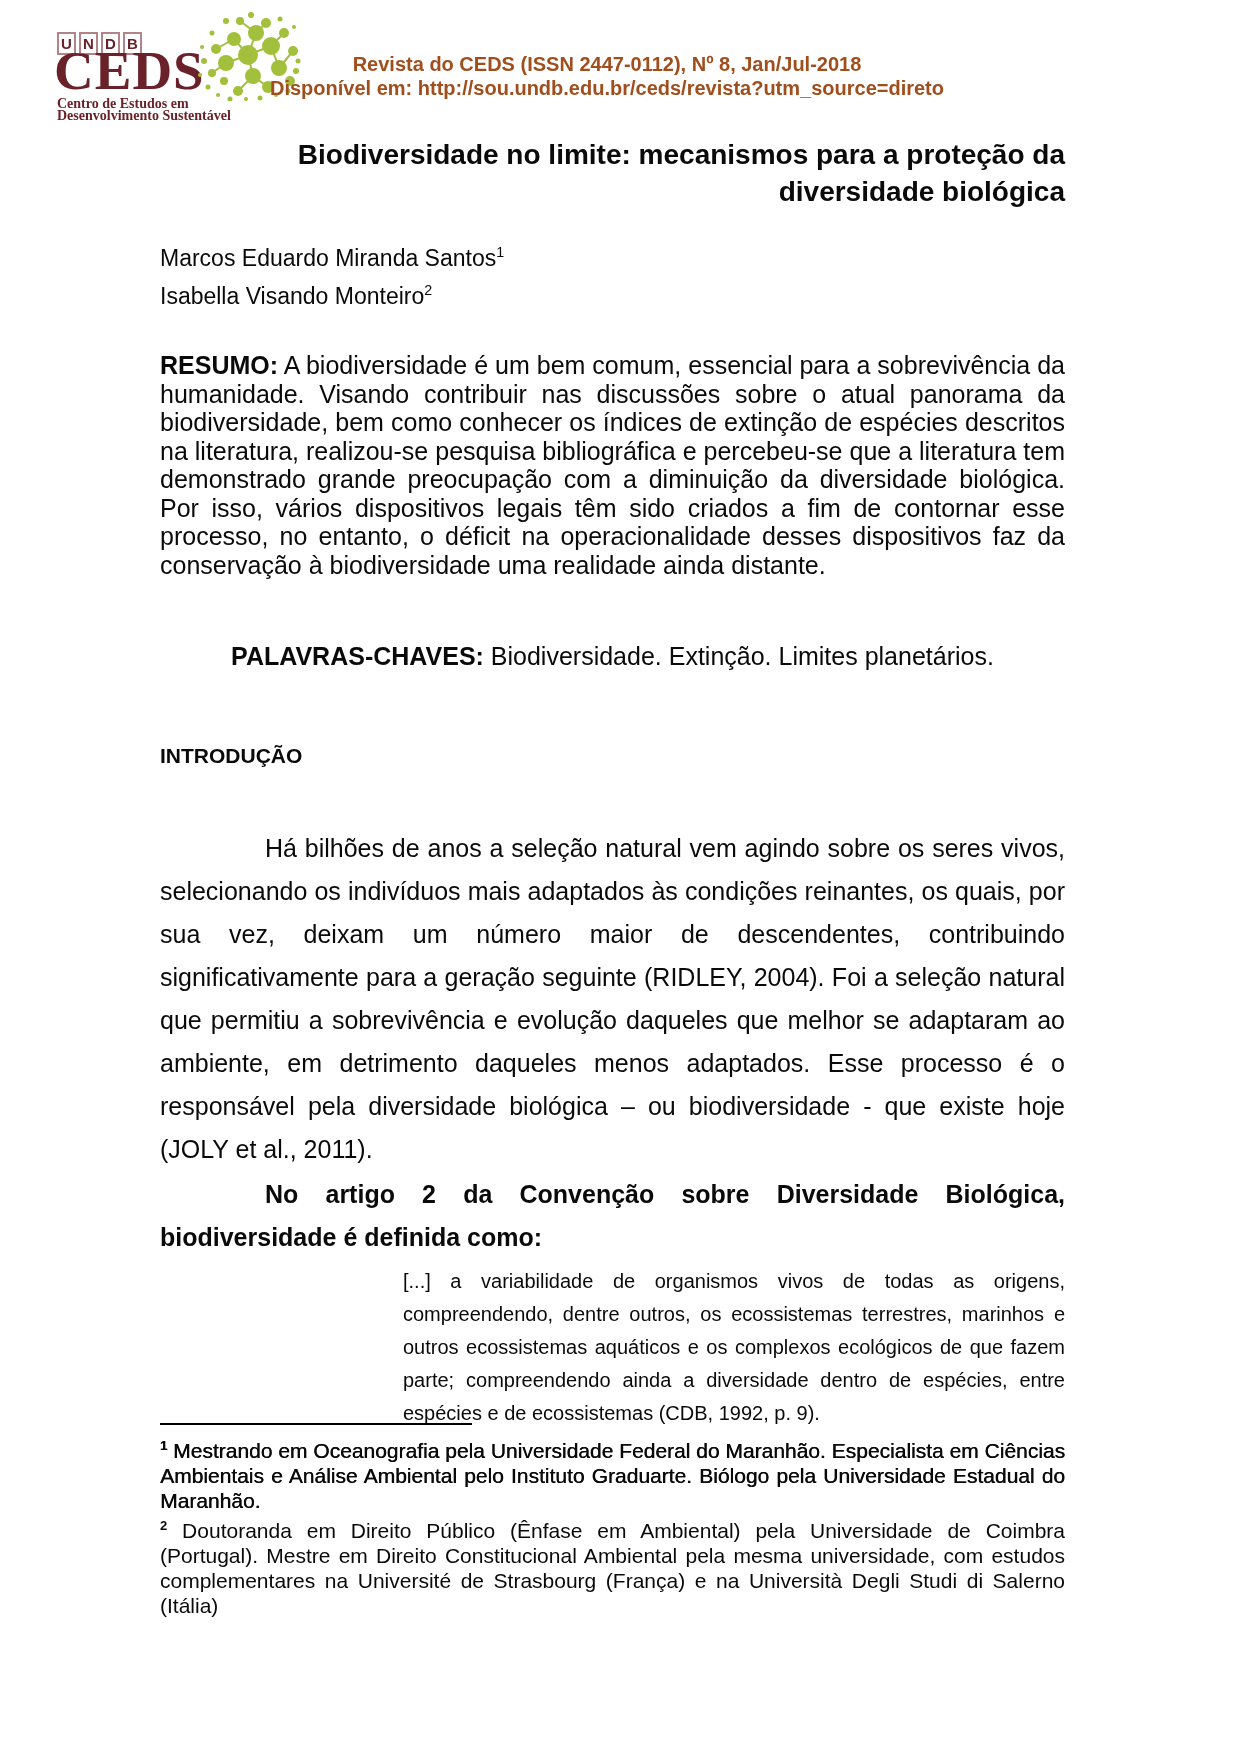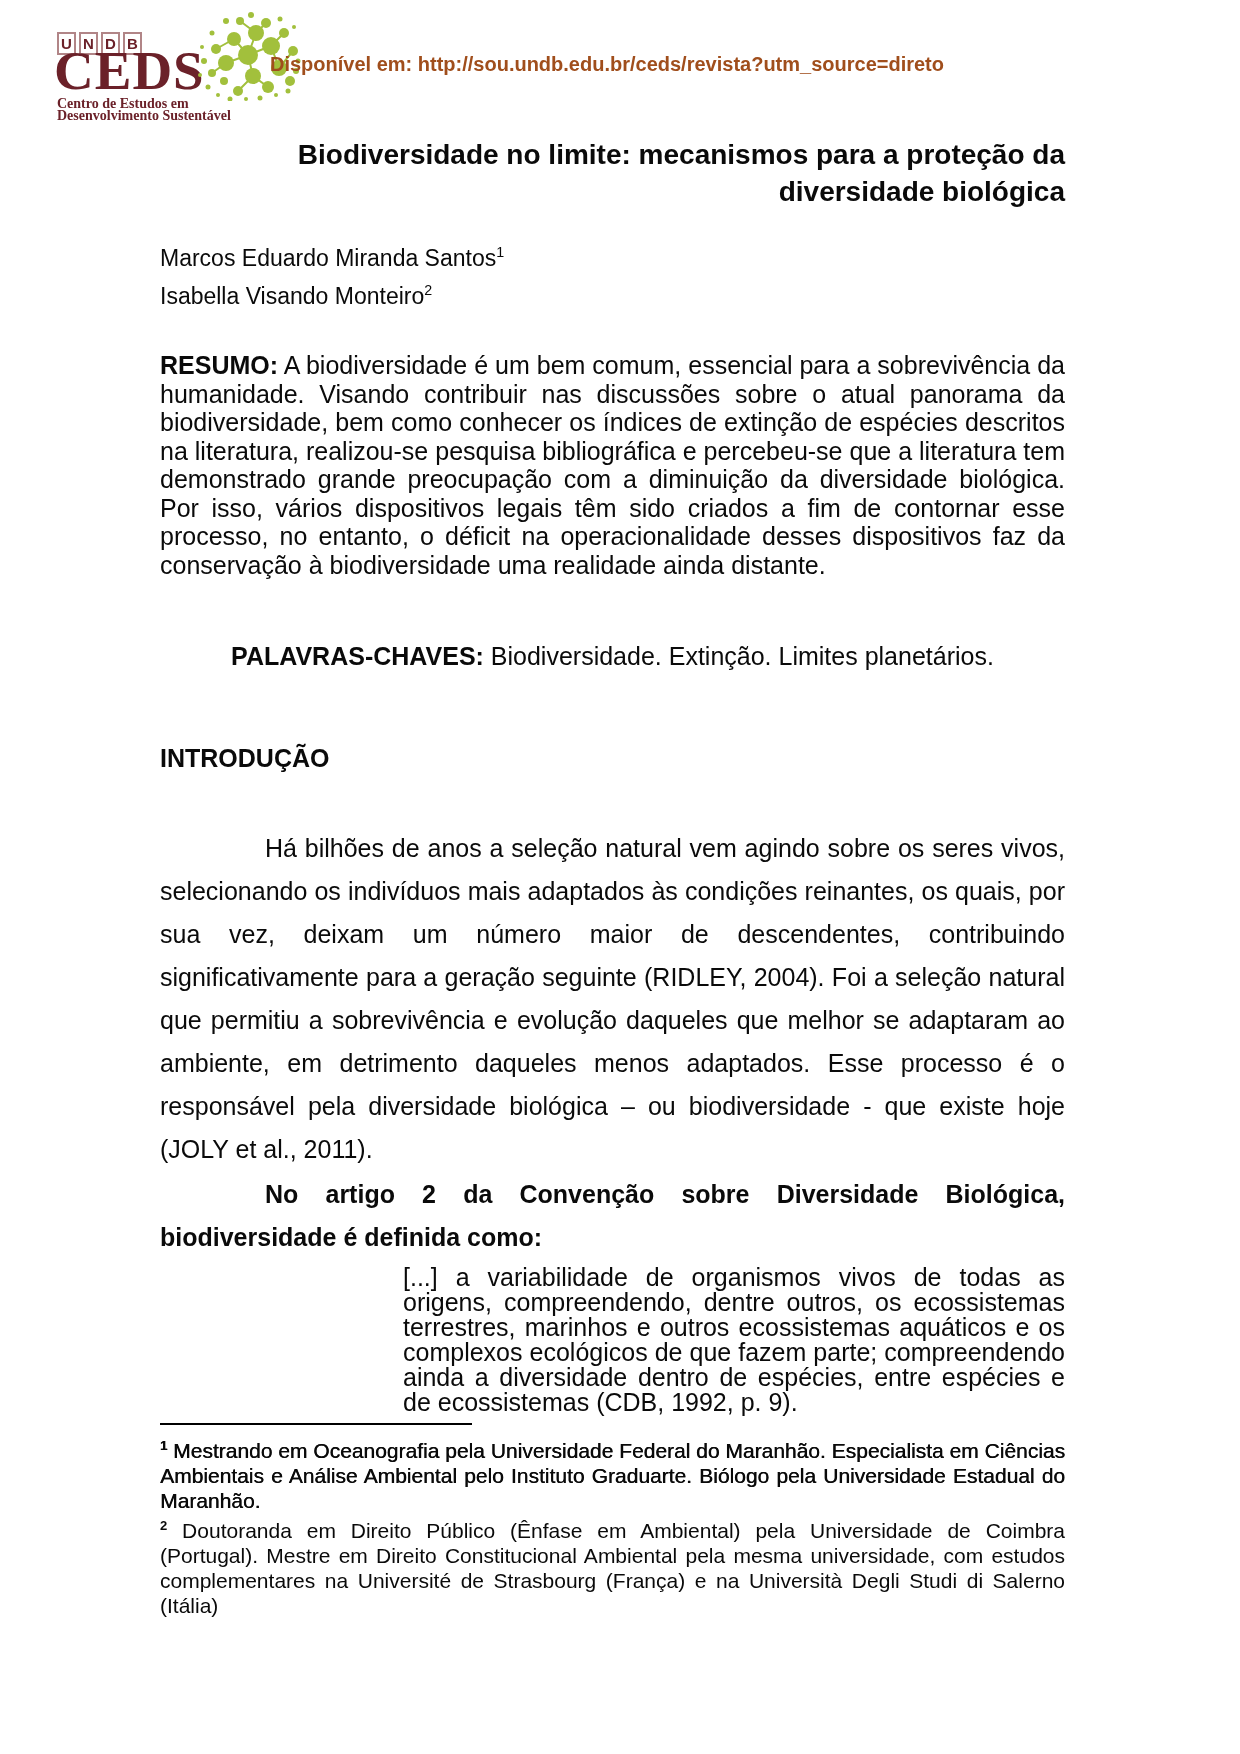--- a/index.html
+++ b/index.html
@@ -42,31 +42,31 @@
   }
   .authors sup { font-size:62%; }
   .abstract {
     position:absolute; left:160px; top:351px; width:905px; margin:0;
     text-align:justify; font-size:25px; line-height:28.5px;
   }
   .keywords {
     position:absolute; left:160px; top:642px; width:905px; margin:0; font-size:25px;text-align:center;
   }
   .section-heading {
-    position:absolute; left:160px; top:744px; margin:0; font-size:25px; font-weight:bold;
+    position:absolute; left:160px; top:744px; margin:0; font-size:21px; font-weight:bold;
   }
   .body-p {
     position:absolute; left:160px; width:905px; margin:0;
     text-align:justify; font-size:25px; line-height:43px; text-indent:105px;
   }
   .p1 { top:827px; }
   .p2 { top:1173px;font-weight:bold; }
   .quote {
     position:absolute; left:403px; top:1265px; width:662px; margin:0;
-    text-align:justify; font-size:25px; line-height:25px;
+    text-align:justify; font-size:20px; line-height:33px;
   }
 
   
   .fn-rule { position:absolute; left:160px; top:1423px; width:312px; border-top:2px solid #000; }
   .footnotes {
     position:absolute; left:160px; top:1433px; width:905px;
     font-size:21px; line-height:25px; text-align:justify;
   }
   .fn { margin:0; }
   .fn sup { font-weight:bold; font-size:62%; }
@@ -128,20 +128,21 @@
           <circle cx="30" cy="10" r="3"></circle>
         <circle cx="16" cy="22" r="2.5"></circle>
           <circle cx="55" cy="4" r="3"></circle>
           <circle cx="84" cy="8" r="2.5"></circle>
         <circle cx="98" cy="16" r="2"></circle>
           <circle cx="6" cy="36" r="2"></circle>
       </g>
     </svg>
 
     <div class="journal-meta">
+      <div>Revista do CEDS (ISSN 2447-0112), Nº 8, Jan/Jul-2018</div>
       <div>Disponível em: http://sou.undb.edu.br/ceds/revista?utm_source=direto</div>
     </div>
   </header>
 
   <main>
 
     <h1 class="title">Biodiversidade no limite: mecanismos para a proteção da diversidade biológica</h1>
 
     <div class="authors">
       <div><span>Marcos Eduardo Miranda Santos</span><sup>1</sup></div>

